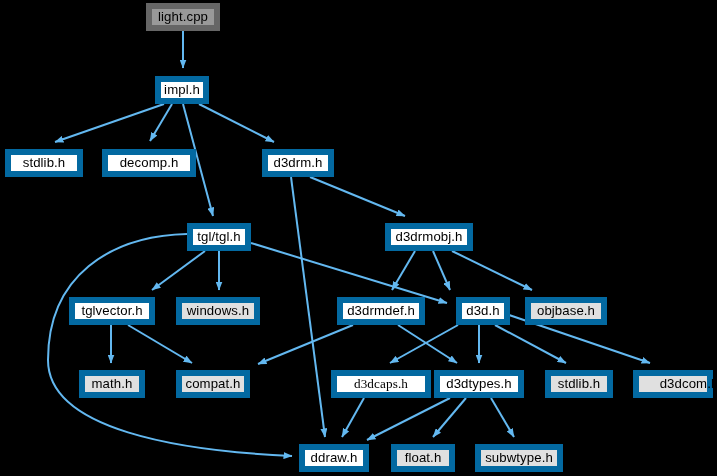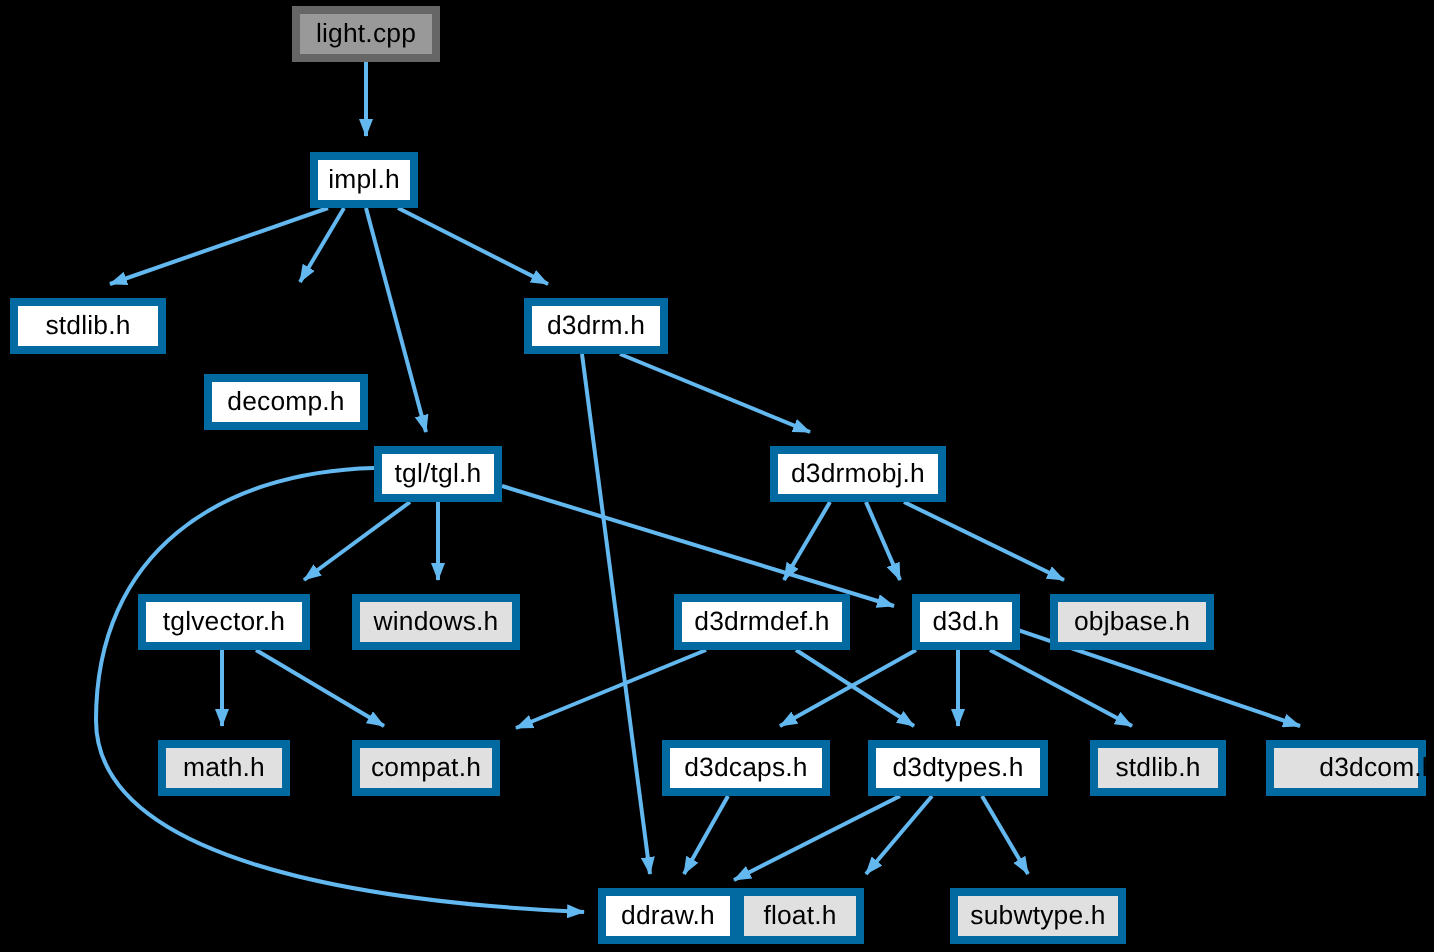--- a/index.html
+++ b/index.html
@@ -21,21 +21,21 @@
     top: 0;
     width: 717px;
     height: 476px;
   }
   .gnode {
     position: absolute;
     box-sizing: border-box;
     display: flex;
     align-items: center;
     justify-content: center;
-    border: 4px solid #0369a1;
+    border: 6px solid #0369a1;
     font-size: 13.2px;
     line-height: 1;
     color: #000000;
     white-space: nowrap;
     letter-spacing: 0.1px;
   }
   .gnode.fill-white { background: #ffffff; }
   .gnode.fill-gray  { background: #e0e0e0; }
   .gnode.fill-dark  { background: #999999; border-color: #666666; }
   .nlabel {
@@ -109,21 +109,21 @@
   <div id="node-layer">
       <div class="gnode fill-dark" style="left: 146px; top: 3px; width: 74px; height: 28px;">
         <span class="nlabel">light.cpp</span>
       </div>
       <div class="gnode fill-white" style="left: 155px; top: 76px; width: 54px; height: 28px; align-items: center;">
         <span class="nlabel">impl.h</span>
       </div>
       <div class="gnode fill-white" style="left: 5px; top: 149px; width: 78px; height: 28px;">
         <span class="nlabel">stdlib.h</span>
       </div>
-      <div class="gnode fill-white" style="left: 102px; top: 149px; width: 82px; height: 28px; margin-top: 38px;">
+      <div class="gnode fill-white" style="left: 102px; top: 149px; width: 94px; height: 28px;">
         <span class="nlabel">decomp.h</span>
       </div>
       <div class="gnode fill-white" style="left: 262px; top: 149px; width: 72px; height: 28px;">
         <span class="nlabel">d3drm.h</span>
       </div>
       <div class="gnode fill-white" style="left: 187px; top: 223px; width: 64px; height: 28px;">
         <span class="nlabel">tgl/tgl.h</span>
       </div>
       <div class="gnode fill-white" style="left: 385px; top: 223px; width: 88px; height: 28px;">
         <span class="nlabel">d3drmobj.h</span>
@@ -142,35 +142,35 @@
       </div>
       <div class="gnode fill-gray" style="left: 525px; top: 297px; width: 82px; height: 28px;">
         <span class="nlabel">objbase.h</span>
       </div>
       <div class="gnode fill-gray" style="left: 79px; top: 370px; width: 66px; height: 28px;">
         <span class="nlabel">math.h</span>
       </div>
       <div class="gnode fill-gray" style="left: 176px; top: 370px; width: 74px; height: 28px;">
         <span class="nlabel">compat.h</span>
       </div>
-      <div class="gnode fill-white" style="left: 331px; top: 370px; width: 84px; height: 28px;">
+      <div class="gnode fill-white" style="left: 331px; top: 370px; width: 100px; height: 28px; font-family: Liberation Serif, serif;">
         <span class="nlabel">d3dcaps.h</span>
       </div>
       <div class="gnode fill-white" style="left: 434px; top: 370px; width: 90px; height: 28px;">
         <span class="nlabel">d3dtypes.h</span>
       </div>
       <div class="gnode fill-gray" style="left: 545px; top: 370px; width: 68px; height: 28px;">
         <span class="nlabel">stdlib.h</span>
       </div>
       <div class="gnode fill-gray" style="left: 633px; top: 370px; width: 80px; height: 28px; padding-left: 32px;">
         <span class="nlabel">d3dcom.h</span>
       </div>
       <div class="gnode fill-white" style="left: 299px; top: 444px; width: 70px; height: 28px; text-align: right;">
         <span class="nlabel">ddraw.h</span>
       </div>
-      <div class="gnode fill-gray" style="left: 368px; top: 444px; width: 64px; height: 28px;">
+      <div class="gnode fill-gray" style="left: 391px; top: 444px; width: 64px; height: 28px;">
         <span class="nlabel">float.h</span>
       </div>
       <div class="gnode fill-gray" style="left: 475px; top: 444px; width: 88px; height: 28px;">
         <span class="nlabel">subwtype.h</span>
       </div>
     </div>
 </div>
 
 </body></html>

